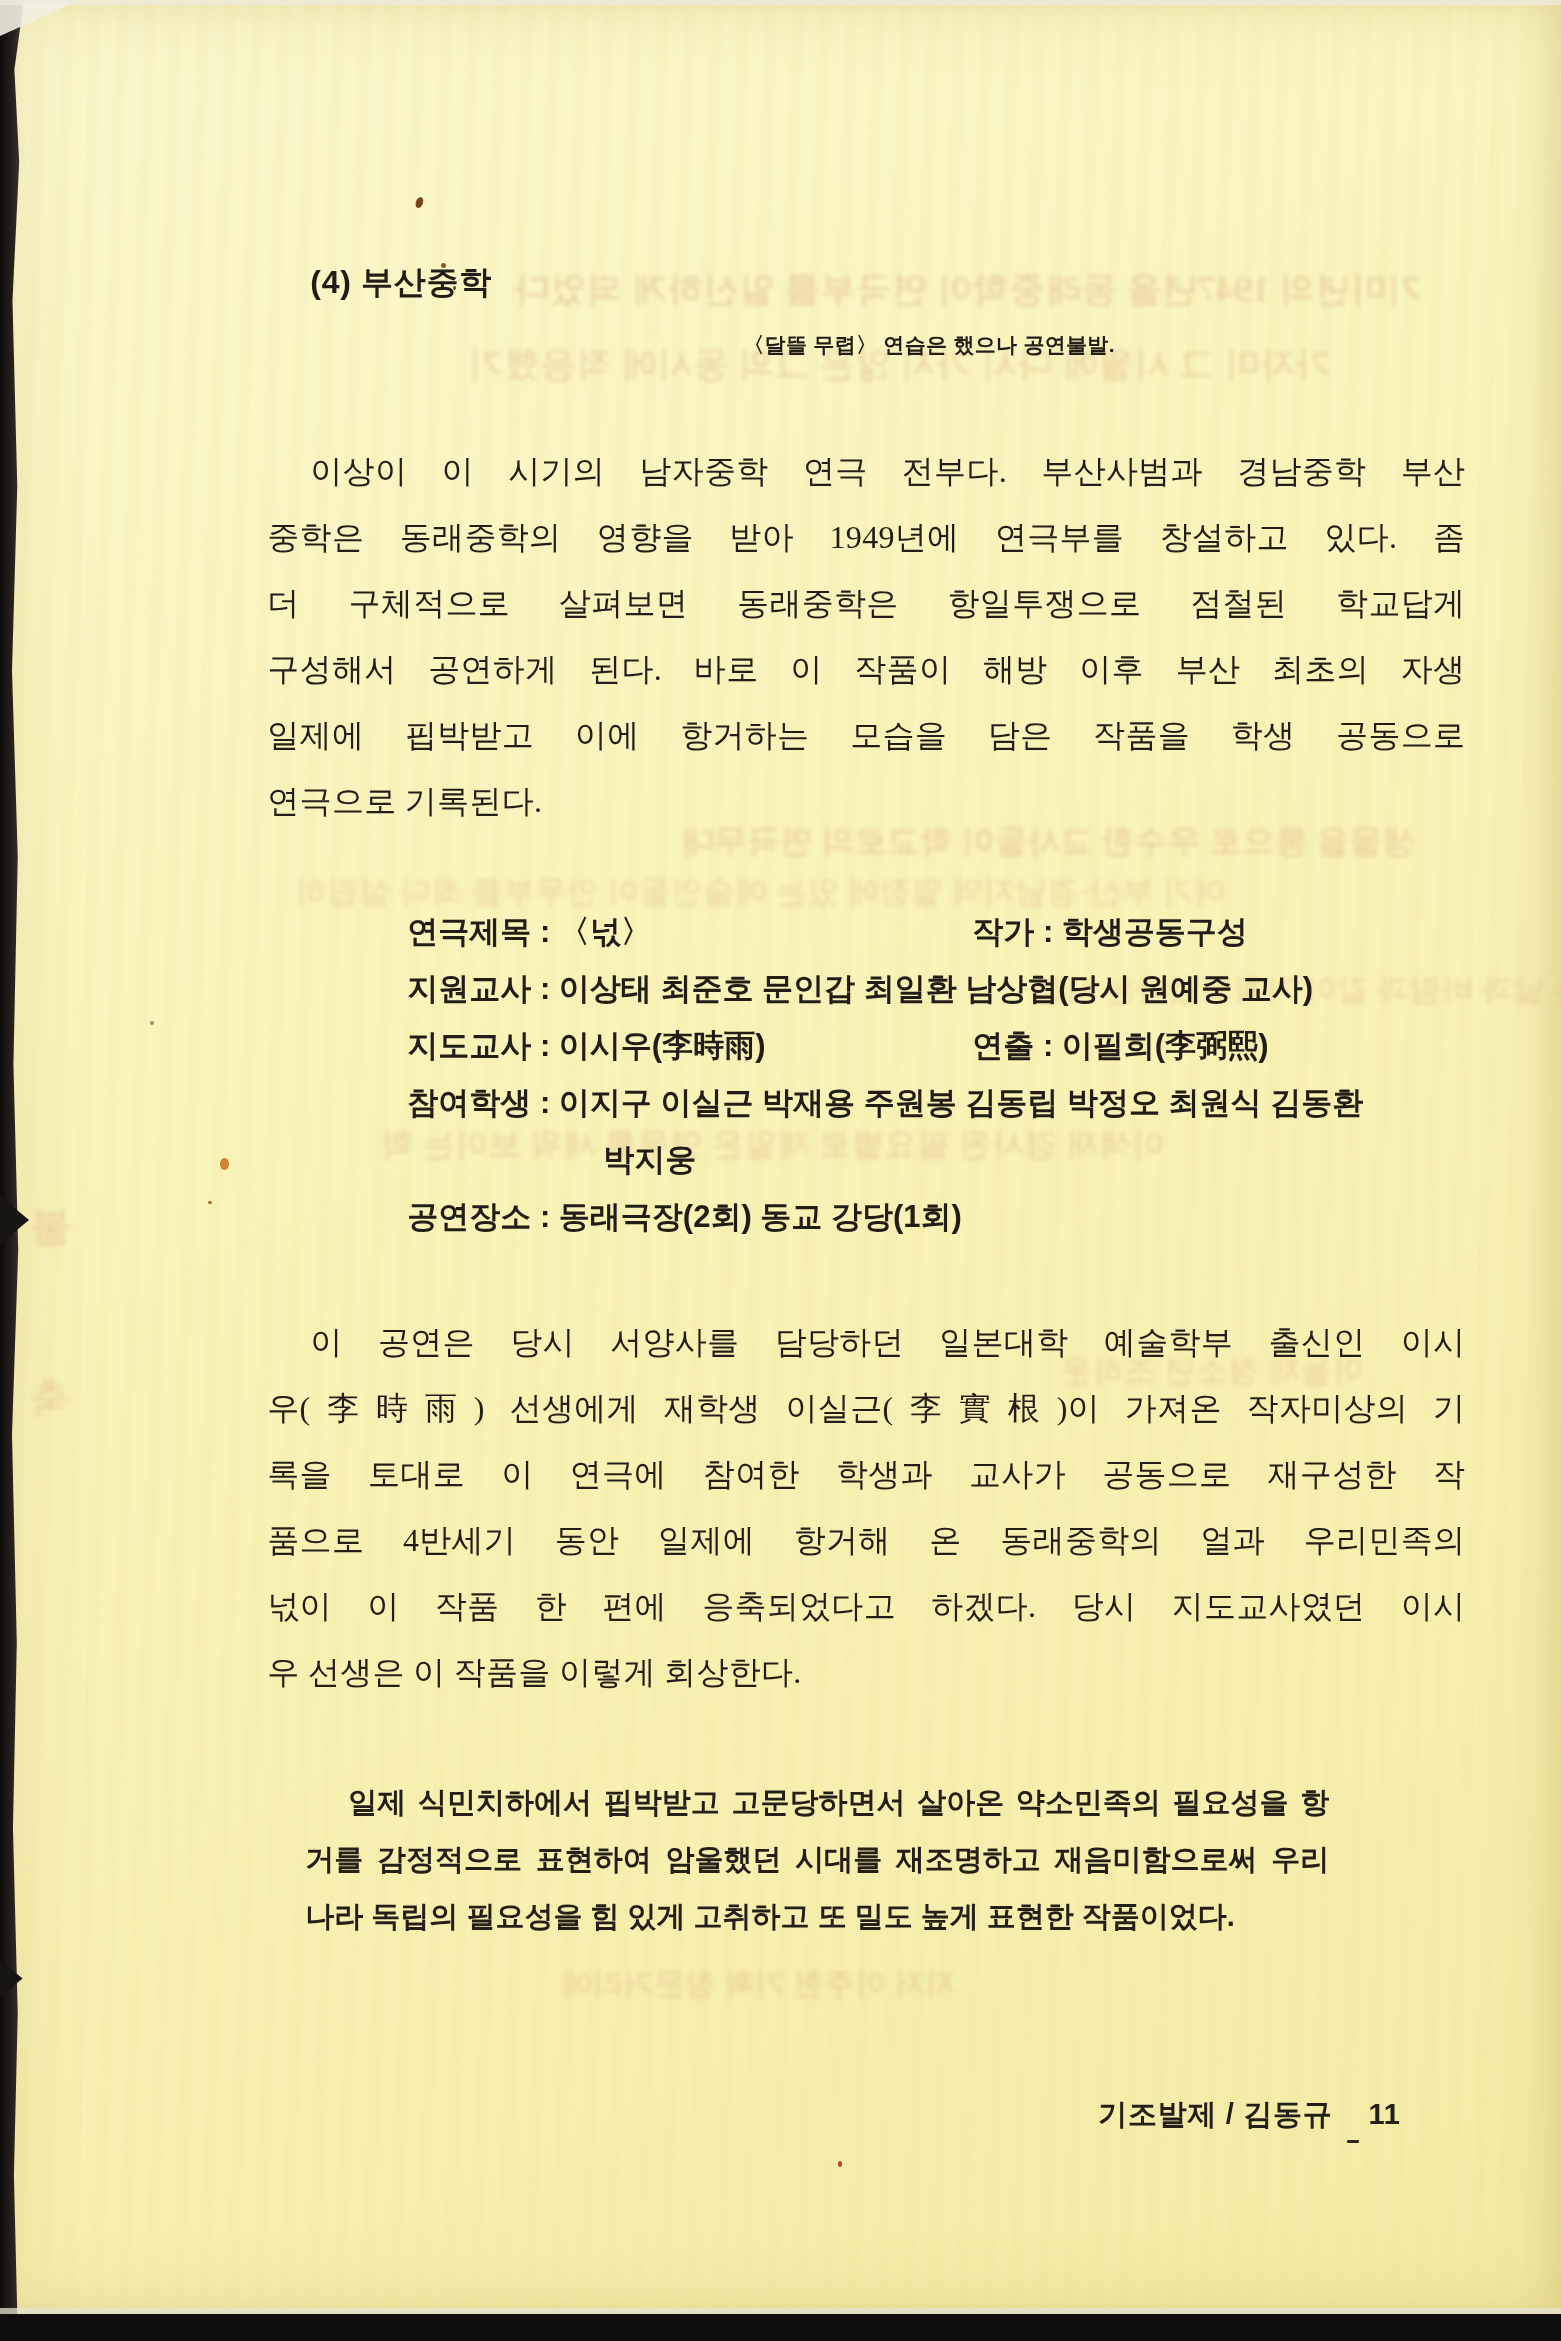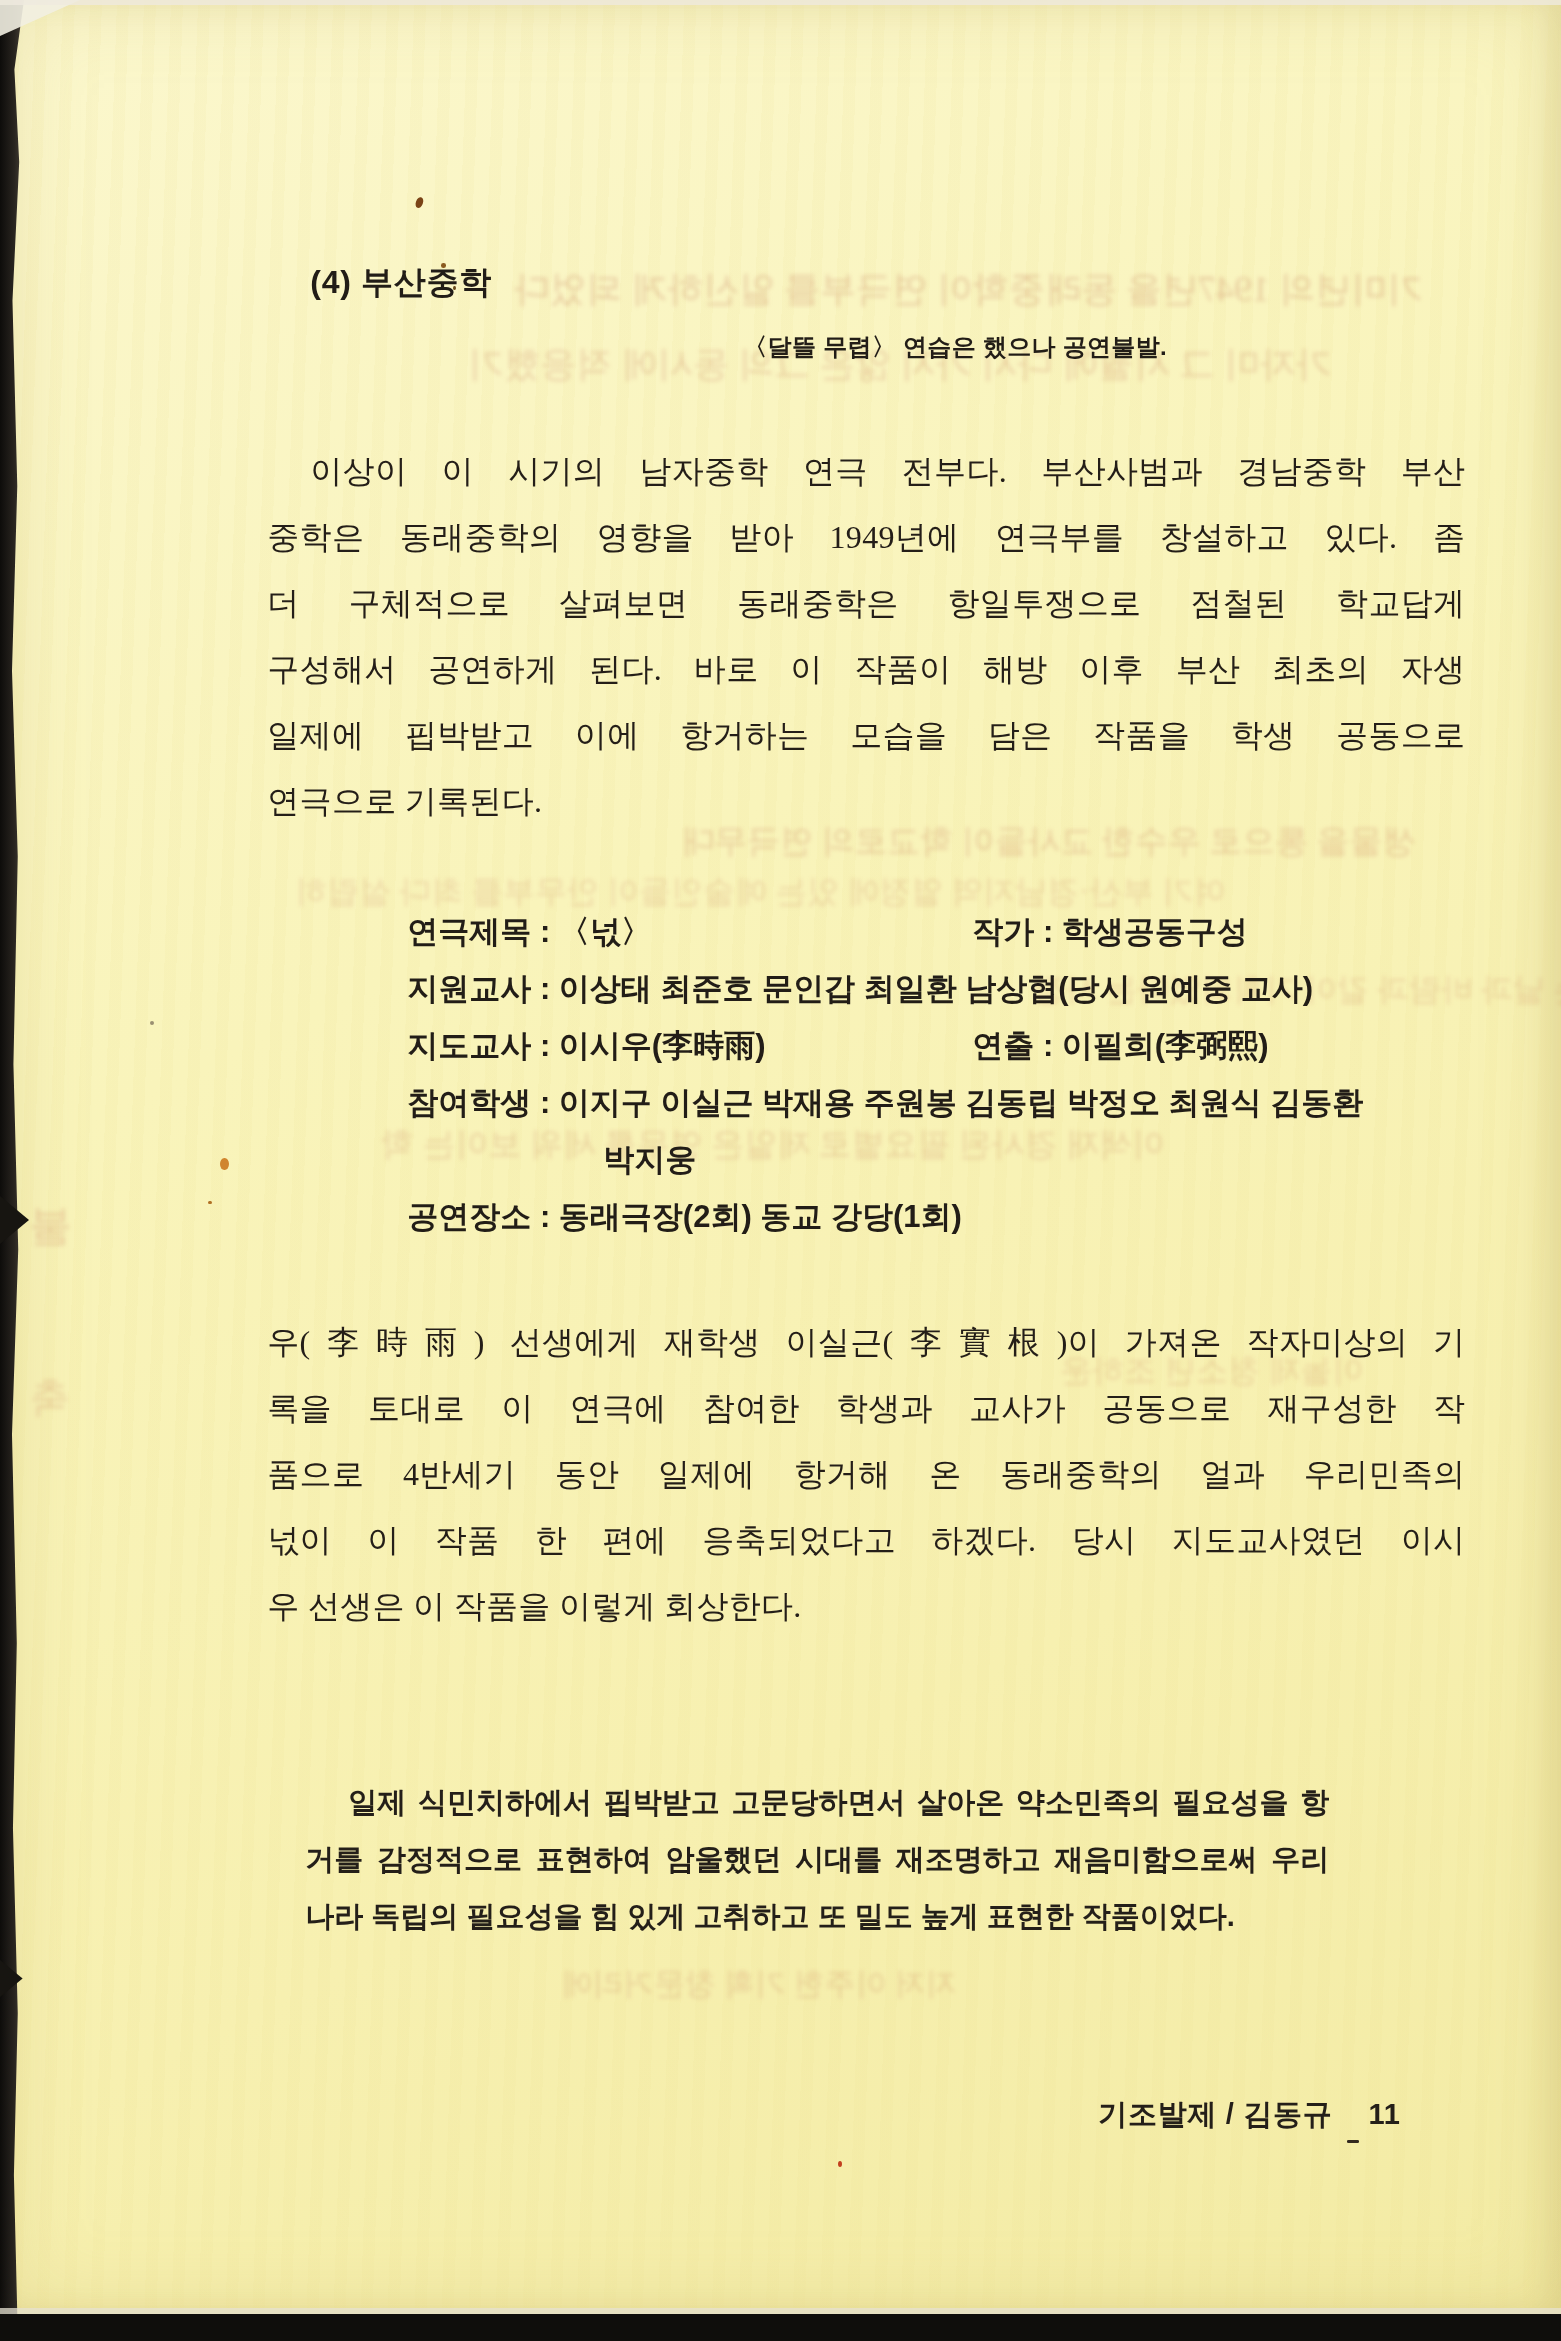--- a/index.html
+++ b/index.html
@@ -25,21 +25,21 @@
   #top-strip{position:absolute;left:0;top:0;width:100%;height:4.7px;background:#efeade;opacity:.8;}
   #bottom-strip{position:absolute;left:0;bottom:0;width:100%;height:6px;background:#e6e2d2;opacity:.75;}
   
   .gothic{font-family:"Liberation Sans",sans-serif;color:#221d17;}
   .serif-par{position:absolute;left:258px;width:1198px;font-family:"Liberation Serif",serif;
     font-size:32px;line-height:66px;color:#241e18;letter-spacing:0.3px;}
   .pline{height:66px;text-align:justify;text-align-last:justify;word-break:keep-all;white-space:normal;}
   .pline.first{text-indent:43px;}
   .pline.last{text-align-last:left;}
   #heading{position:absolute;left:301px;top:261px;font-size:32px;font-weight:600;letter-spacing:0.7px;}
-  #rehearsal{position:absolute;left:734px;top:331px;font-size:24px;font-weight:600;letter-spacing:0.3px;}
+  #rehearsal{position:absolute;left:734px;top:331px;font-size:21px;font-weight:600;letter-spacing:0.3px;}
   #credits{position:absolute;left:398px;top:903px;width:1091px;font-size:31px;font-weight:600;
     color:#221d17;}
   .lrow{position:relative;height:57px;line-height:57px;white-space:nowrap;}
   .lrow .c2{position:absolute;left:565px;top:0;}
   .lrow.cont{padding-left:196px;}
   #quote{position:absolute;left:296px;top:1774px;width:1024px;font-size:29px;line-height:57px;
     font-weight:600;color:#241f19;}
   .qline{height:57px;text-align:justify;text-align-last:justify;word-break:keep-all;}
   .qline.first{text-indent:43px;}
   .qline.last{text-align-last:left;}
@@ -100,20 +100,21 @@
       </div>
       <div class="lrow cont">
         <span class="c1">박지웅</span>
       </div>
       <div class="lrow">
         <span class="c1">공연장소 : 동래극장(2회) 동교 강당(1회)</span>
       </div>
     </div>
 
     <div class="serif-par" style="top:1309px;">
+      <div class="pline first">이 공연은 당시 서양사를 담당하던 일본대학 예술학부 출신인 이시</div>
       <div class="pline">우(李時雨) 선생에게 재학생 이실근(李實根)이 가져온 작자미상의 기</div>
       <div class="pline">록을 토대로 이 연극에 참여한 학생과 교사가 공동으로 재구성한 작</div>
       <div class="pline">품으로 4반세기 동안 일제에 항거해 온 동래중학의 얼과 우리민족의</div>
       <div class="pline">넋이 이 작품 한 편에 응축되었다고 하겠다. 당시 지도교사였던 이시</div>
       <div class="pline last">우 선생은 이 작품을 이렇게 회상한다.</div>
     </div>
 
     <div id="quote" class="gothic">
       <div class="qline first">일제 식민치하에서 핍박받고 고문당하면서 살아온 약소민족의 필요성을 항</div>
       <div class="qline">거를 감정적으로 표현하여 암울했던 시대를 재조명하고 재음미함으로써 우리</div>

